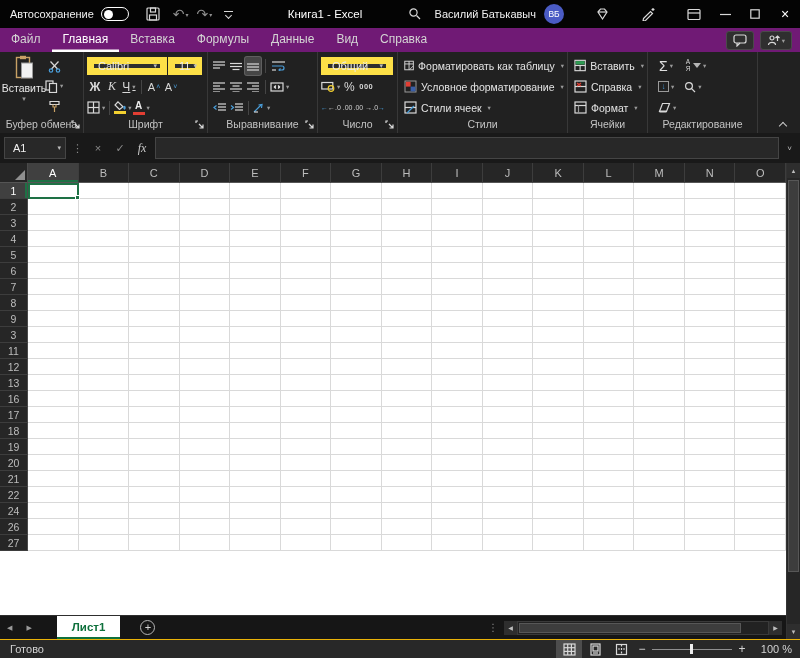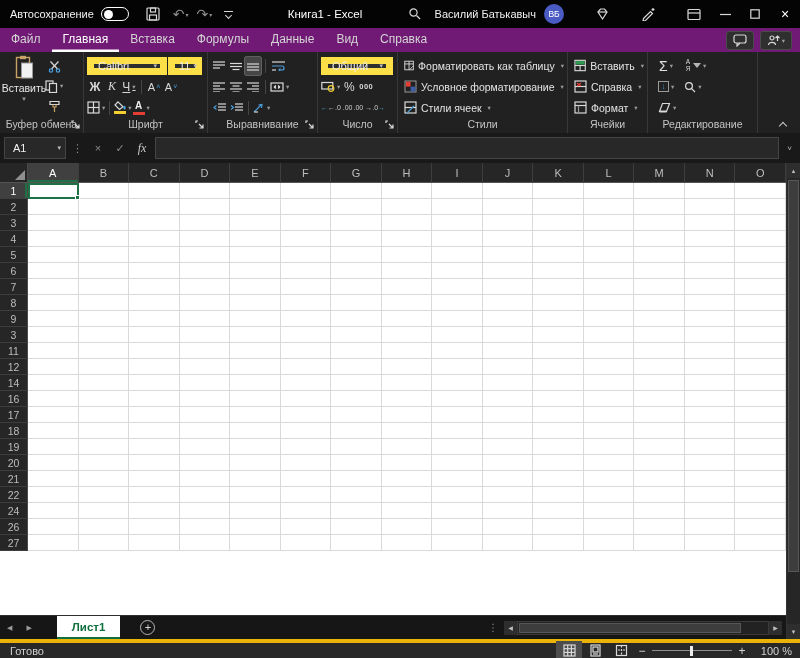--- a/index.html
+++ b/index.html
@@ -120,21 +120,21 @@
   .sheet-tab{height:100%;background:#fff;color:#0e703c;font-weight:bold;font-size:11.5px;padding:0 15px;display:flex;align-items:center;border-bottom:2.5px solid #0e703c;margin-left:18px;cursor:pointer;}
   .new-sheet{width:15px;height:15px;border:1.4px solid #b5b5b5;border-radius:50%;color:#d5d5d5;font-size:11px;line-height:12px;text-align:center;margin-left:20px;cursor:pointer;}
   .sb-spacer{flex:1;}
   .sb-dots{color:#8a8a8a;font-size:10px;margin-right:6px;cursor:col-resize;}
   .hscroll{display:flex;align-items:center;height:14px;margin-right:4px;}
   .hbtn{width:13px;height:14px;background:#2e2e2e;display:flex;align-items:center;justify-content:center;font-size:6px;color:#bdbdbd;cursor:pointer;}
   .htrack{width:252px;height:14px;background:#222;border:1px solid #3a3a3a;position:relative;}
   .hthumb{position:absolute;left:1px;top:1px;bottom:1px;width:222px;background:#3d3d3d;border:1px solid #575757;cursor:grab;}
 
   
-  .statusbar{height:19px;background:#282828;display:flex;align-items:center;font-size:11px;color:#d2d2d2;border-top:4px solid #eab308;}
+  .statusbar{height:19px;background:#282828;display:flex;align-items:center;font-size:11px;color:#d2d2d2;border-top:1px solid #eab308;}
   .st-mode{margin:0 26px 0 10px;cursor:pointer;}
   .st-acc{display:flex;align-items:center;gap:4px;cursor:pointer;}
   .st-right{margin-left:auto;display:flex;align-items:center;}
   .view-btn{width:26px;height:19px;display:flex;align-items:center;justify-content:center;cursor:pointer;}
   .view-btn.active{background:#4d4d4d;}
   .zoom-sign{width:16px;text-align:center;font-size:12px;color:#d5d5d5;cursor:pointer;}
   .zslider{width:80px;height:14px;position:relative;margin:0 2px;cursor:pointer;}
   .zslider .track{position:absolute;left:0;right:0;top:6.5px;height:1px;background:#8f8f8f;}
   .zslider .thumb{position:absolute;left:38px;top:2px;width:3px;height:10px;background:#ededed;}
   .zoom-val{width:42px;text-align:right;margin-right:8px;cursor:pointer;}
@@ -828,21 +828,21 @@
         <div class="cell"></div>
         <div class="cell"></div>
         <div class="cell"></div>
         <div class="cell"></div>
         <div class="cell"></div>
         <div class="cell"></div>
         <div class="cell"></div>
         <div class="cell"></div>
       </div>
       <div class="grow">
-        <div class="rowh">14</div>
+        <div class="rowh">13</div>
         <div class="cell"></div>
         <div class="cell"></div>
         <div class="cell"></div>
         <div class="cell"></div>
         <div class="cell"></div>
         <div class="cell"></div>
         <div class="cell"></div>
         <div class="cell"></div>
         <div class="cell"></div>
         <div class="cell"></div>

